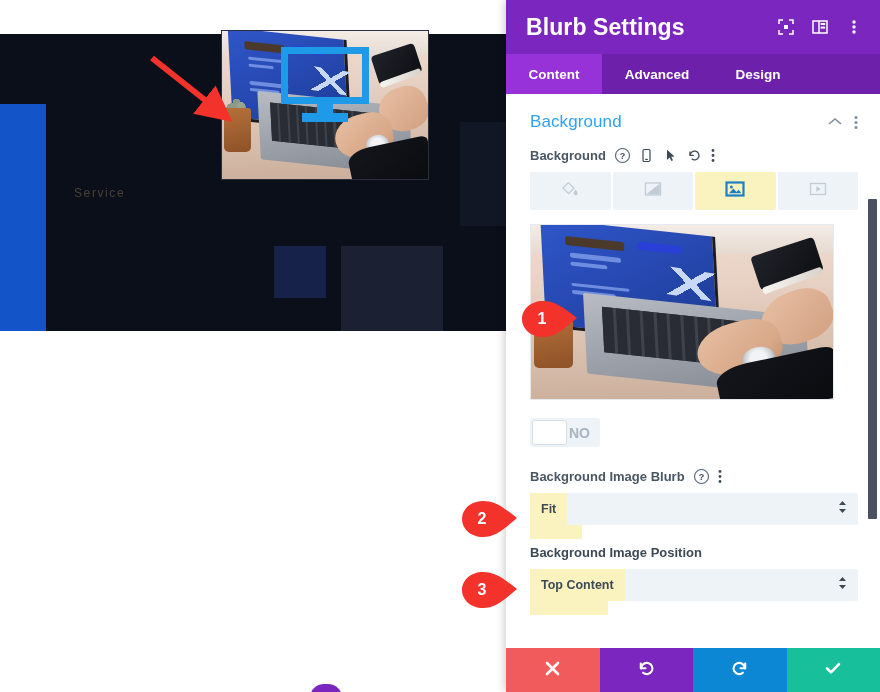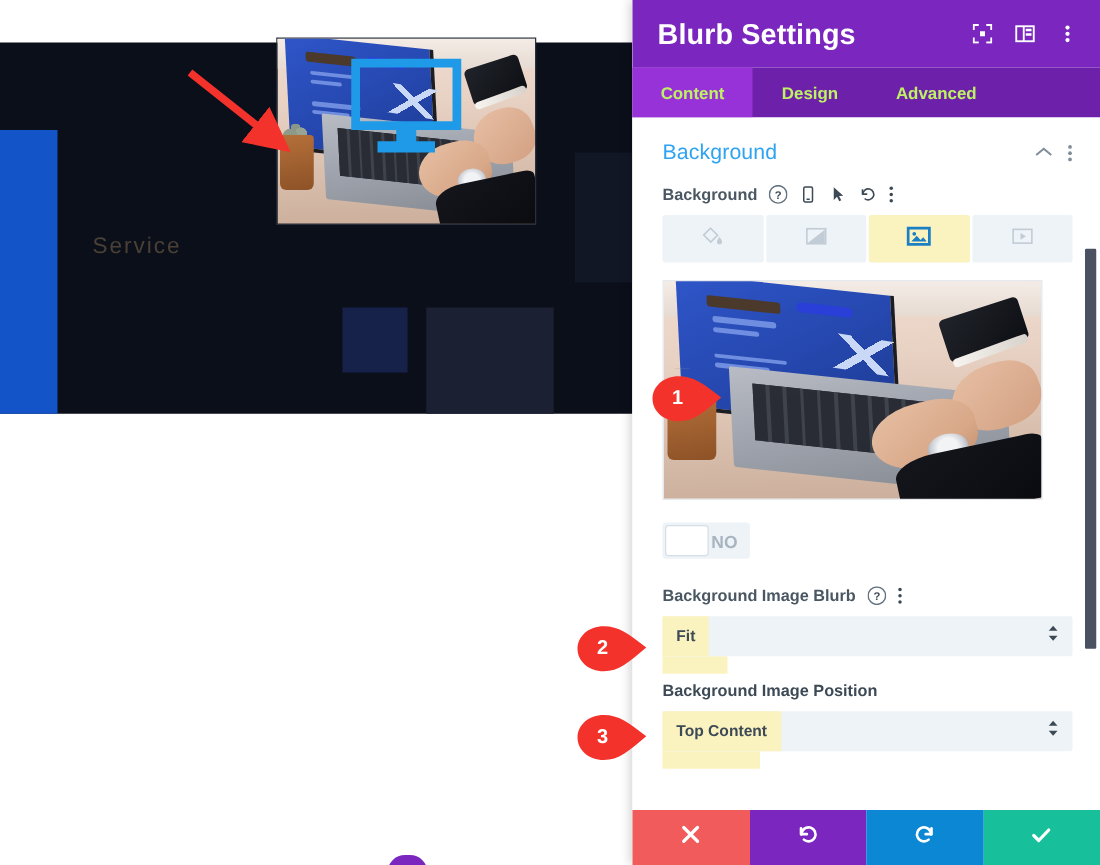--- a/index.html
+++ b/index.html
@@ -18,21 +18,21 @@
   .dark-section {
     position: absolute; left: 0; top: 34px; width: 506px; height: 297px;
     background: #0b0f1a; overflow: hidden;
   }
   .blue-bar {
     position: absolute; left: 0; top: 70px; width: 46px; height: 245px;
     background: #1354c8;
   }
   .service-text {
     position: absolute; left: 74px; top: 152px;
-    font-size: 18px; letter-spacing: 1.6px; color: #4a4035;
+    font-size: 12px; letter-spacing: 1.6px; color: #4a4035;
     font-family: "Liberation Sans", sans-serif;
   }
   .dk-rect-a {
     position: absolute; left: 274px; top: 212px; width: 52px; height: 52px;
     background: #16224a;
   }
   .dk-rect-b {
     position: absolute; left: 341px; top: 212px; width: 102px; height: 102px;
     background: #1b2133;
   }
@@ -181,21 +181,21 @@
   .hdr-icon {
     width: 20px; height: 20px; display: flex; align-items: center;
     justify-content: center; cursor: pointer; color: #ffffff;
   }
 
   .tabs {
     height: 40px; background: #6d21ab; display: flex; flex: 0 0 auto;
   }
   .tab {
     display: flex; align-items: center; justify-content: center;
-    color: #bef264; font-size: 13.5px; font-weight: bold; cursor: pointer;
+    color: #ffffff; font-size: 13.5px; font-weight: bold; cursor: pointer;
     padding: 12px 6px;
   }
   .tab.w1 { width: 96px; }
   .tab.w2 { width: 92px; }
   .tab.w3 { width: 110px; }
   .tab.active { background: #9731d8; }
 
   .panel-body {
     flex: 1 1 auto; position: relative; overflow: hidden; background: #fff;
   }
@@ -385,22 +385,22 @@
             <circle cx="2" cy="3" r="1.7"></circle>
               <circle cx="2" cy="8" r="1.7"></circle>
               <circle cx="2" cy="13" r="1.7"></circle>
           </svg>
         </span>
       </div>
     </div>
 
     <div class="tabs">
       <div class="tab w1 active">Content</div>
+      <div class="tab w3">Advanced</div>
       <div class="tab w2">Design</div>
-      <div class="tab w3">Advanced</div>
     </div>
 
     <div class="panel-body">
       <div class="scroll-area">
 
         <div class="section-head">
           <div class="section-title">Background</div>
           <div class="sec-ctl">
             <span>
               <svg width="14" height="10" viewBox="0 0 14 10" fill="none" stroke="#7f8c99" stroke-width="1.6">

